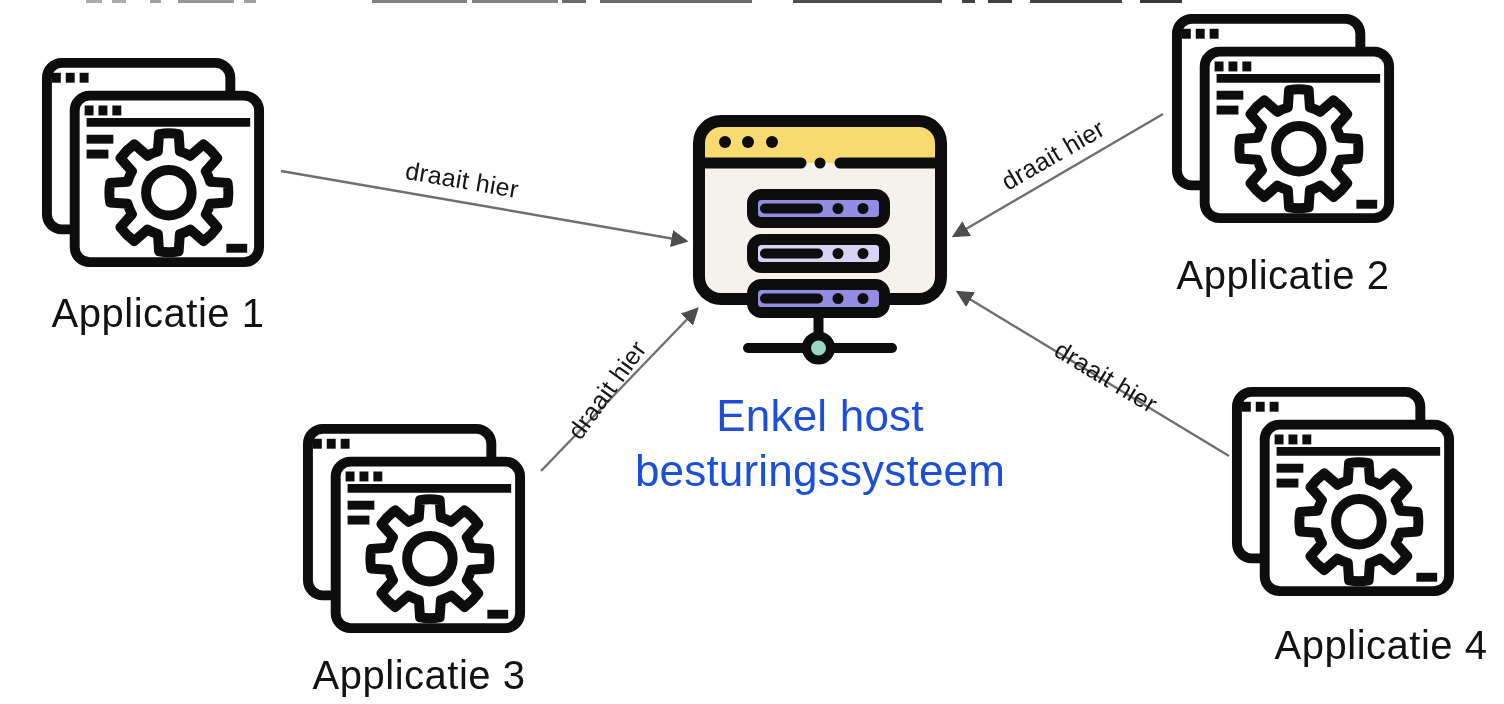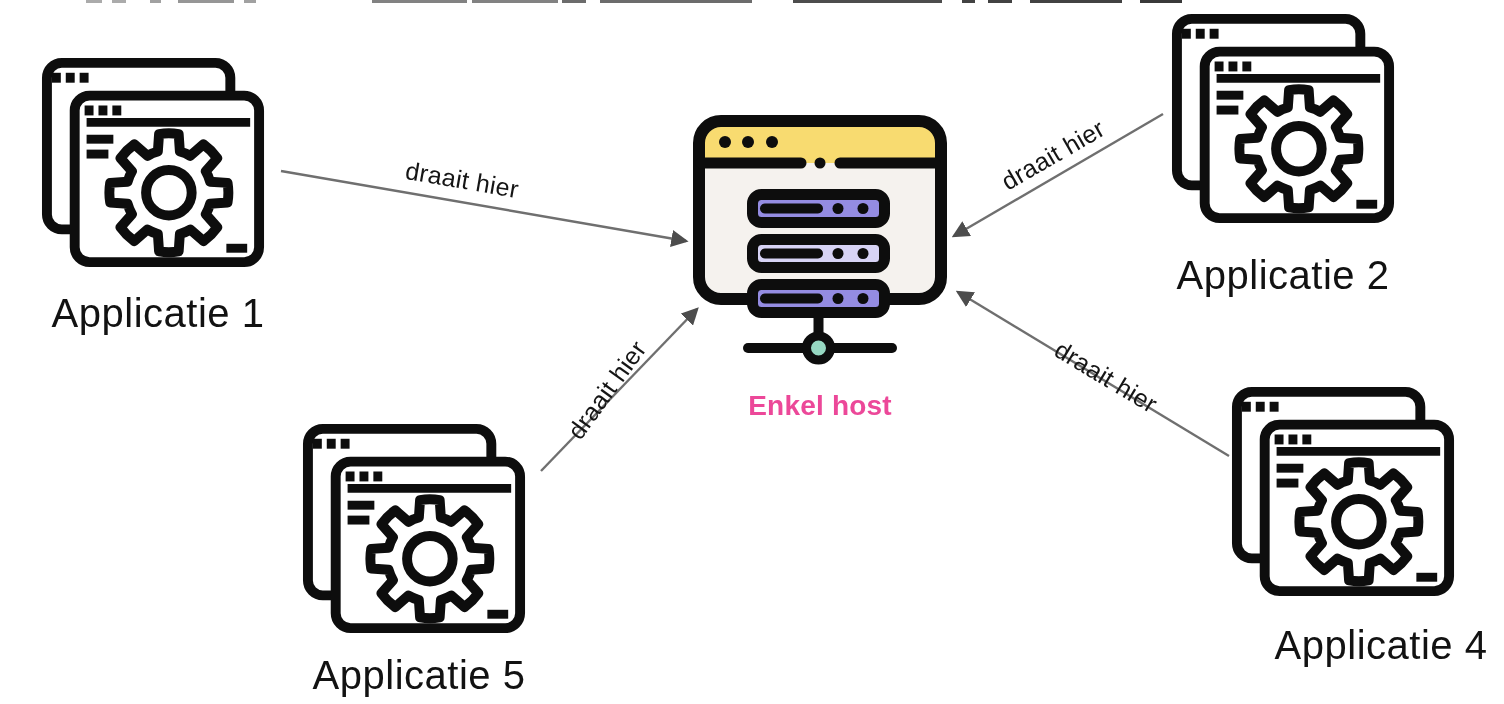--- a/index.html
+++ b/index.html
@@ -8,21 +8,21 @@
   .abs{position:absolute;}
   
   #crop-strip{left:0;top:0;width:1504px;height:5px;}
   #crop-strip i{position:absolute;top:0;height:3px;background:#2e2e2e;display:block;}
   
   .app-icon{line-height:0;}
   .node-label{font-size:40px;font-weight:500;letter-spacing:.5px;white-space:nowrap;
               transform:translateX(-50%);color:#121212;}
   
   .host-label{width:560px;text-align:center;transform:translateX(-50%);
-              font-size:28px;font-weight:700;line-height:1.25;color:#ec4899;letter-spacing:.2px;}
+              font-size:44px;font-weight:400;line-height:1.25;color:#1d4ed8;letter-spacing:.2px;}
   
   .edge-label{font-size:25px;font-weight:400;color:#151515;white-space:nowrap;
               transform-origin:center center;letter-spacing:.3px;}
   svg{display:block;}
 </style>
 </head>
 <body>
 
 <svg width="0" height="0" style="position:absolute" aria-hidden="true">
   <defs>
@@ -101,21 +101,21 @@
       <use href="#app-icon-def"></use>
     </svg>
 </div>
 <div class="abs node-label" style="left:1283px;top:253px">Applicatie 2</div>
 
 <div class="abs app-icon" style="left:301px;top:420px">
   <svg width="228" height="216" viewBox="0 0 230 216">
       <use href="#app-icon-def"></use>
     </svg>
 </div>
-<div class="abs node-label" style="left:419px;top:653px">Applicatie 5</div>
+<div class="abs node-label" style="left:419px;top:653px">Applicatie 3</div>
 
 <div class="abs app-icon" style="left:1230px;top:383px">
   <svg width="228" height="216" viewBox="0 0 230 216">
       <use href="#app-icon-def"></use>
     </svg>
 </div>
 <div class="abs node-label" style="left:1381px;top:623px">Applicatie 4</div>
 
 <div class="abs" style="left:670px;top:105px">
   <svg width="290" height="265" viewBox="0 0 290 265">
@@ -156,13 +156,14 @@
         <circle cx="193" cy="148.5" r="5.5"></circle>
       <circle cx="168" cy="193.5" r="5.5"></circle>
         <circle cx="193" cy="193.5" r="5.5"></circle>
     </g>
     <circle cx="148.5" cy="243" r="12" fill="#96d8c2" stroke="#0d0d0d" stroke-width="9"></circle>
   </svg>
 </div>
 
 <div class="abs host-label" style="left:820px;top:388px">
   <div>Enkel host</div>
+  <div>besturingssysteem</div>
 </div>
 
 </body></html>

